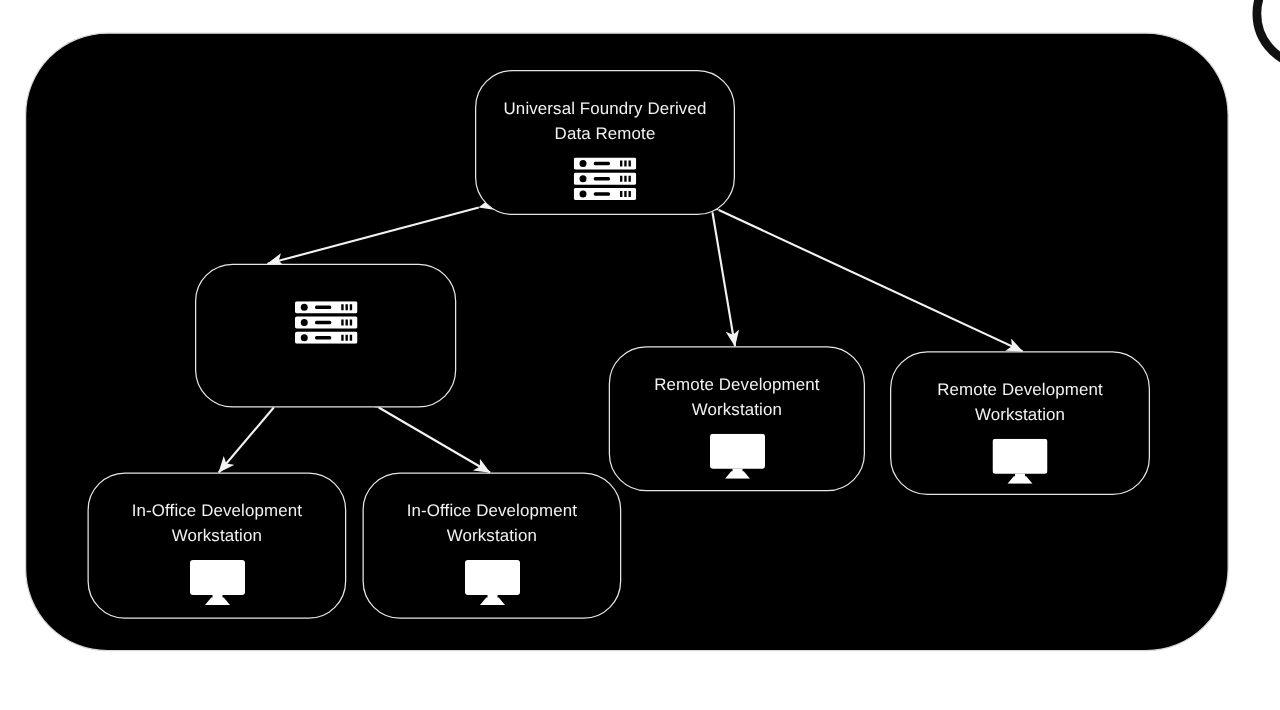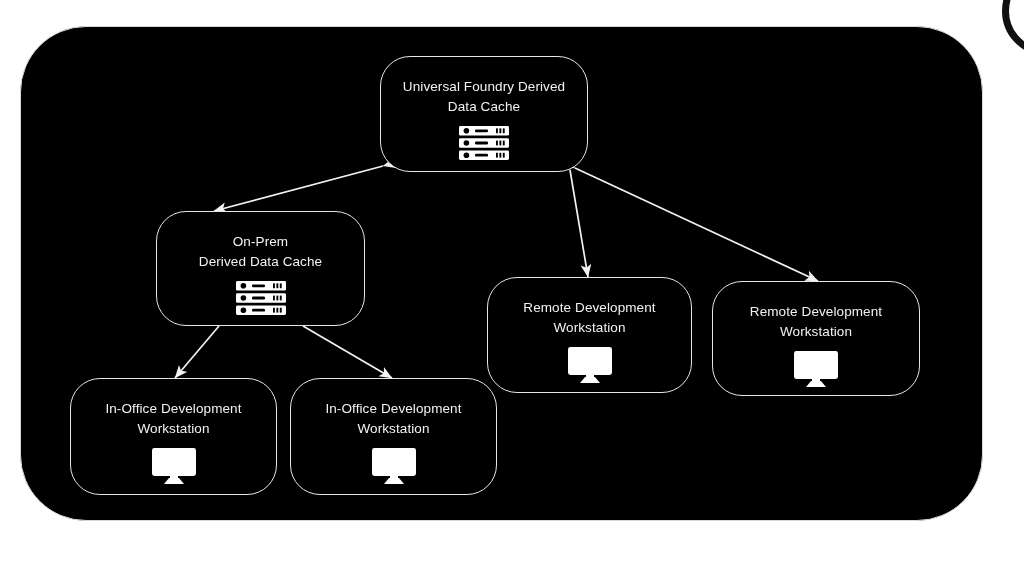--- a/index.html
+++ b/index.html
@@ -119,21 +119,21 @@
 
     <line x1="575" y1="168" x2="818" y2="281" stroke="#f2f2f2" stroke-width="1.7" marker-start="url(#ah)" marker-end="url(#ah)"></line>
 
     <line x1="219" y1="326" x2="175" y2="378" stroke="#f2f2f2" stroke-width="1.7" marker-start="url(#ah)" marker-end="url(#ah)"></line>
 
     <line x1="303" y1="326" x2="392" y2="378" stroke="#f2f2f2" stroke-width="1.7" marker-start="url(#ah)" marker-end="url(#ah)"></line>
   </svg>
 
   <div class="node" id="node-universal">
     <div class="label">Universal Foundry Derived
-Data Cache</div>
+Data Remote</div>
     <div class="glyph">
       <svg class="server-icon" width="50" height="34" viewBox="0 0 50 34">
         <rect x="0" y="0" width="50" height="9.6" rx="1.4" fill="#ffffff"></rect>
         <rect x="0" y="12.2" width="50" height="9.6" rx="1.4" fill="#ffffff"></rect>
         <rect x="0" y="24.4" width="50" height="9.6" rx="1.4" fill="#ffffff"></rect>
         <circle cx="7.4" cy="4.8" r="2.8" fill="#000000"></circle>
         <circle cx="7.4" cy="17" r="2.8" fill="#000000"></circle>
         <circle cx="7.4" cy="29.2" r="2.8" fill="#000000"></circle>
         <rect x="16" y="3.4" width="13" height="2.8" rx="1.2" fill="#000000"></rect>
         <rect x="16" y="15.6" width="13" height="2.8" rx="1.2" fill="#000000"></rect>
@@ -145,22 +145,20 @@
         <rect x="40.4" y="14.6" width="1.9" height="4.8" fill="#000000"></rect>
         <rect x="43.8" y="14.6" width="1.9" height="4.8" fill="#000000"></rect>
         <rect x="37" y="26.8" width="1.9" height="4.8" fill="#000000"></rect>
         <rect x="40.4" y="26.8" width="1.9" height="4.8" fill="#000000"></rect>
         <rect x="43.8" y="26.8" width="1.9" height="4.8" fill="#000000"></rect>
       </svg>
     </div>
   </div>
 
   <div class="node" id="node-onprem">
-    <div class="label">On-Prem
-Derived Data Cache</div>
     <div class="glyph">
       <svg class="server-icon" width="50" height="34" viewBox="0 0 50 34">
         <rect x="0" y="0" width="50" height="9.6" rx="1.4" fill="#ffffff"></rect>
         <rect x="0" y="12.2" width="50" height="9.6" rx="1.4" fill="#ffffff"></rect>
         <rect x="0" y="24.4" width="50" height="9.6" rx="1.4" fill="#ffffff"></rect>
         <circle cx="7.4" cy="4.8" r="2.8" fill="#000000"></circle>
         <circle cx="7.4" cy="17" r="2.8" fill="#000000"></circle>
         <circle cx="7.4" cy="29.2" r="2.8" fill="#000000"></circle>
         <rect x="16" y="3.4" width="13" height="2.8" rx="1.2" fill="#000000"></rect>
         <rect x="16" y="15.6" width="13" height="2.8" rx="1.2" fill="#000000"></rect>

